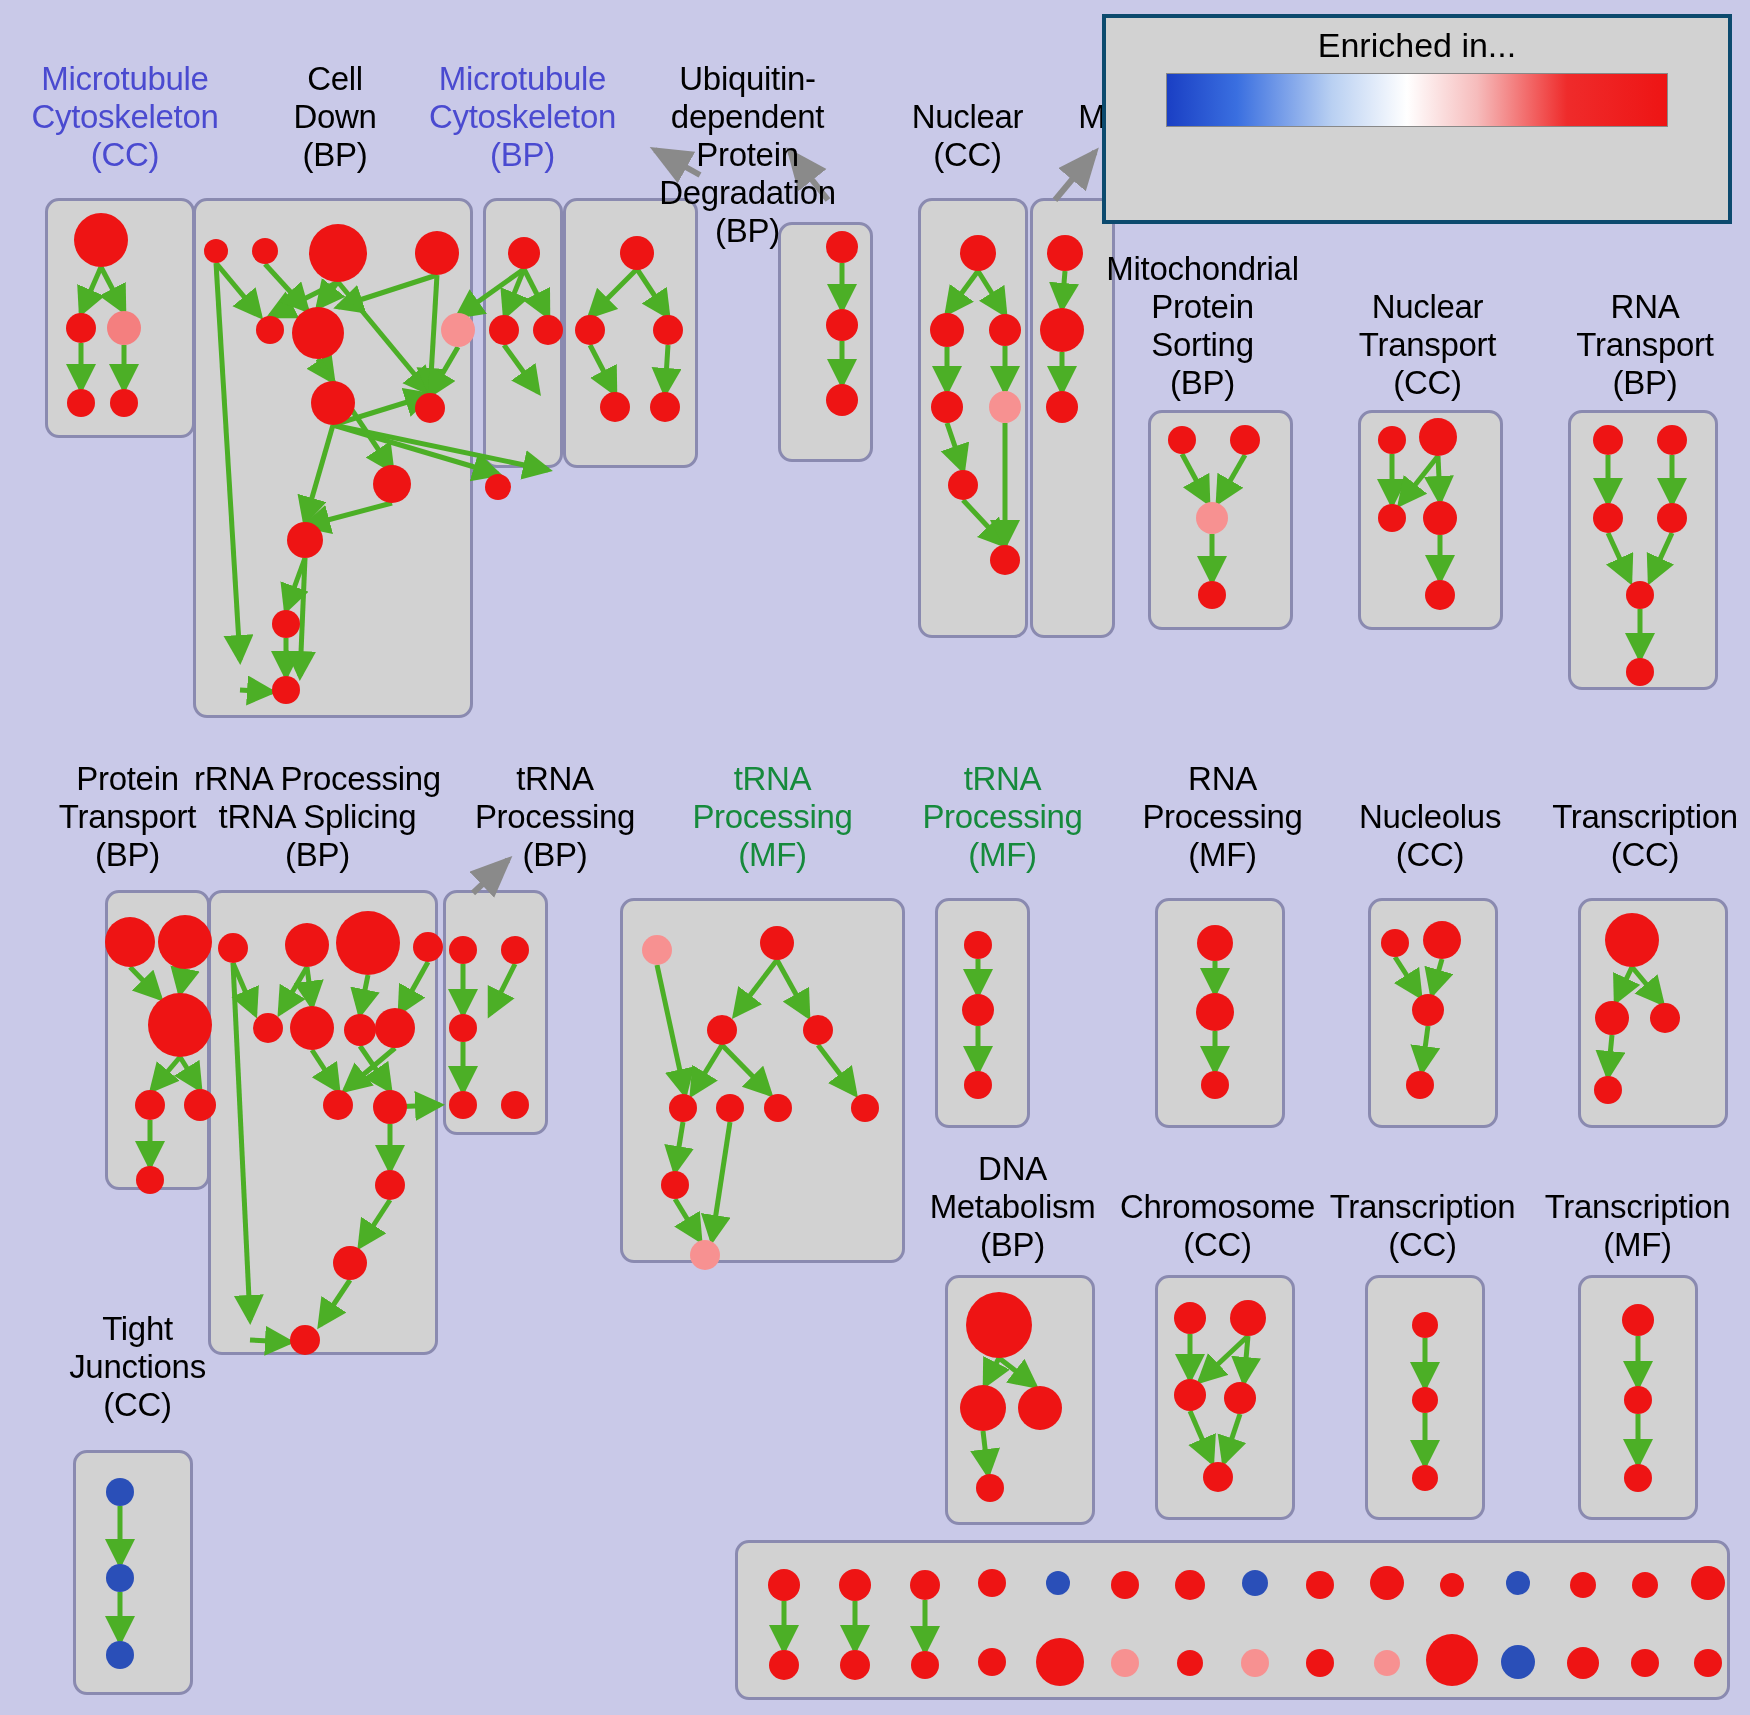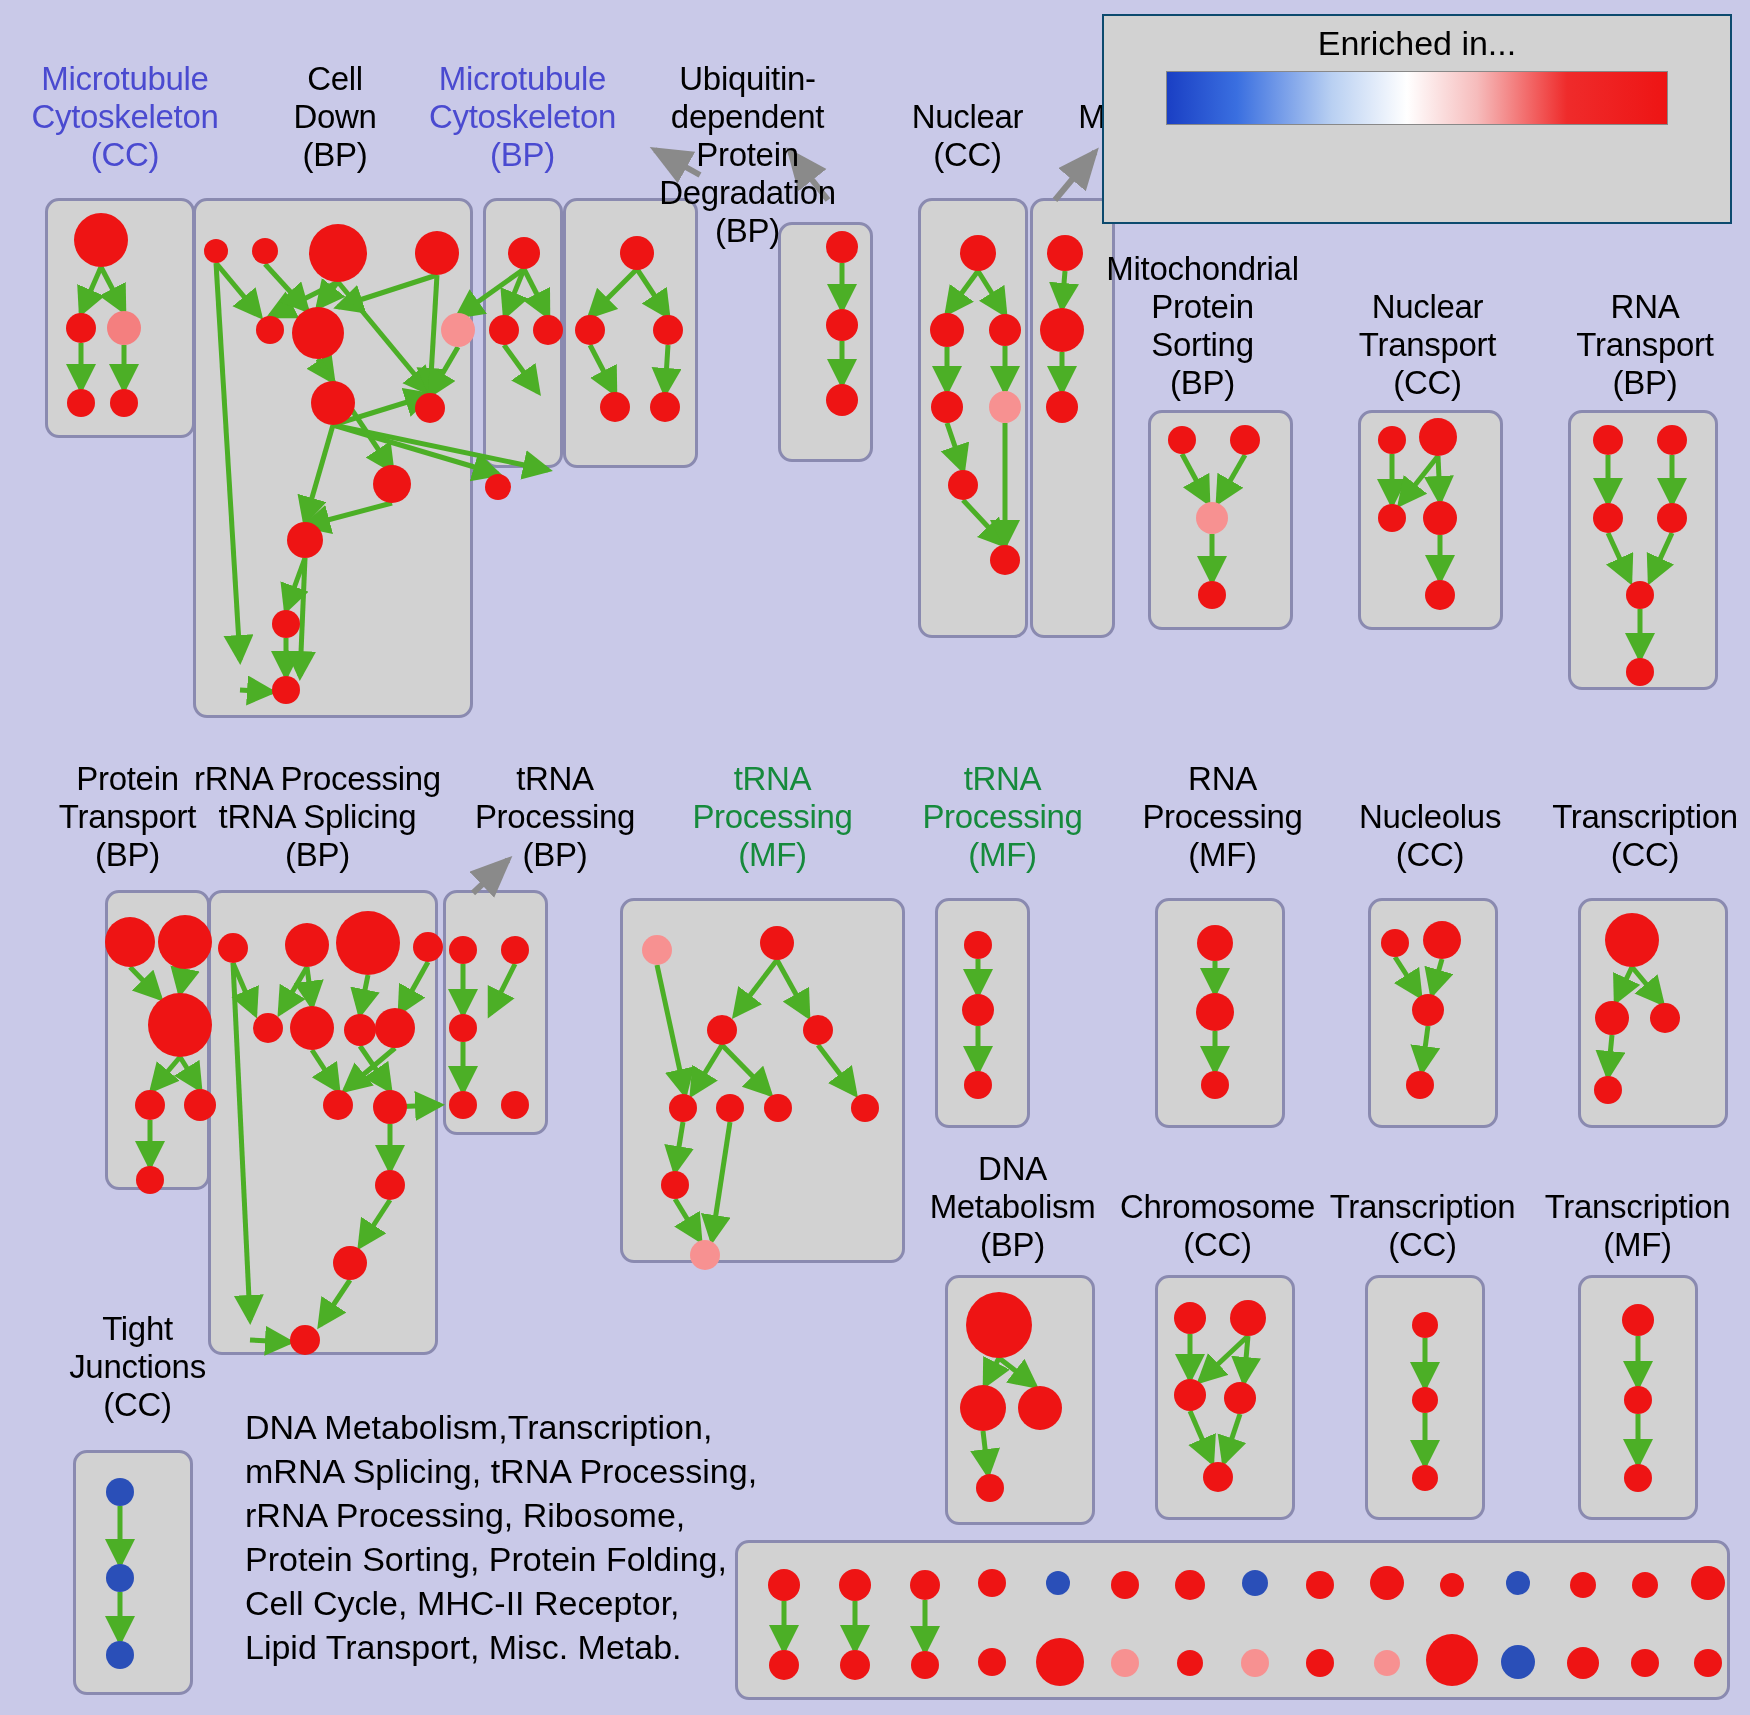--- a/index.html
+++ b/index.html
@@ -33,21 +33,21 @@
     position:absolute;
     border-radius:50%;
     box-sizing:border-box;
   }
   svg.edges{position:absolute;left:0;top:0;width:1750px;height:1715px;pointer-events:none;}
   .legend{
     position:absolute;
     right:18px;top:14px;
     width:630px;height:210px;
     background:#d2d2d2;
-    border:2px solid #0c4a6e;
+    border:4px solid #0c4a6e;
     box-sizing:border-box;
     text-align:center;
   }
   .legend-title{font-size:34px;margin-top:8px;}
   .legend-bar{
     margin:8px auto 0 auto;
     width:500px;height:52px;
     background:linear-gradient(to right,#1a3fc4 0%,#3a6fe0 14%,#b9d0f2 33%,#ffffff 48%,#f6bcbc 62%,#ef2b2b 80%,#ee1414 100%);
     border:1px solid #888;
   }
@@ -442,25 +442,19 @@
 (CC)</div>
       <div class="label" style="left: 1320px; top: 1188px; width: 205px;">Transcription
 (CC)</div>
       <div class="label" style="left: 1535px; top: 1188px; width: 205px;">Transcription
 (MF)</div>
       <div class="label" style="left: 50px; top: 1310px; width: 175px;">Tight
 Junctions
 (CC)</div>
     </div>
 
-  <div class="bigtext" style="left:245px;top:1405px;width:520px;">DNA Metabolism,Transcription,
-mRNA Splicing, tRNA Processing,
-rRNA Processing, Ribosome,
-Protein Sorting, Protein Folding,
-Cell Cycle, MHC-II Receptor,
-Lipid Transport, Misc. Metab.</div>
 
   <div class="legend">
     <div class="legend-title">Enriched in...</div>
     <div class="legend-bar"></div>
   </div>
 
 </div>
 
 </body></html>

